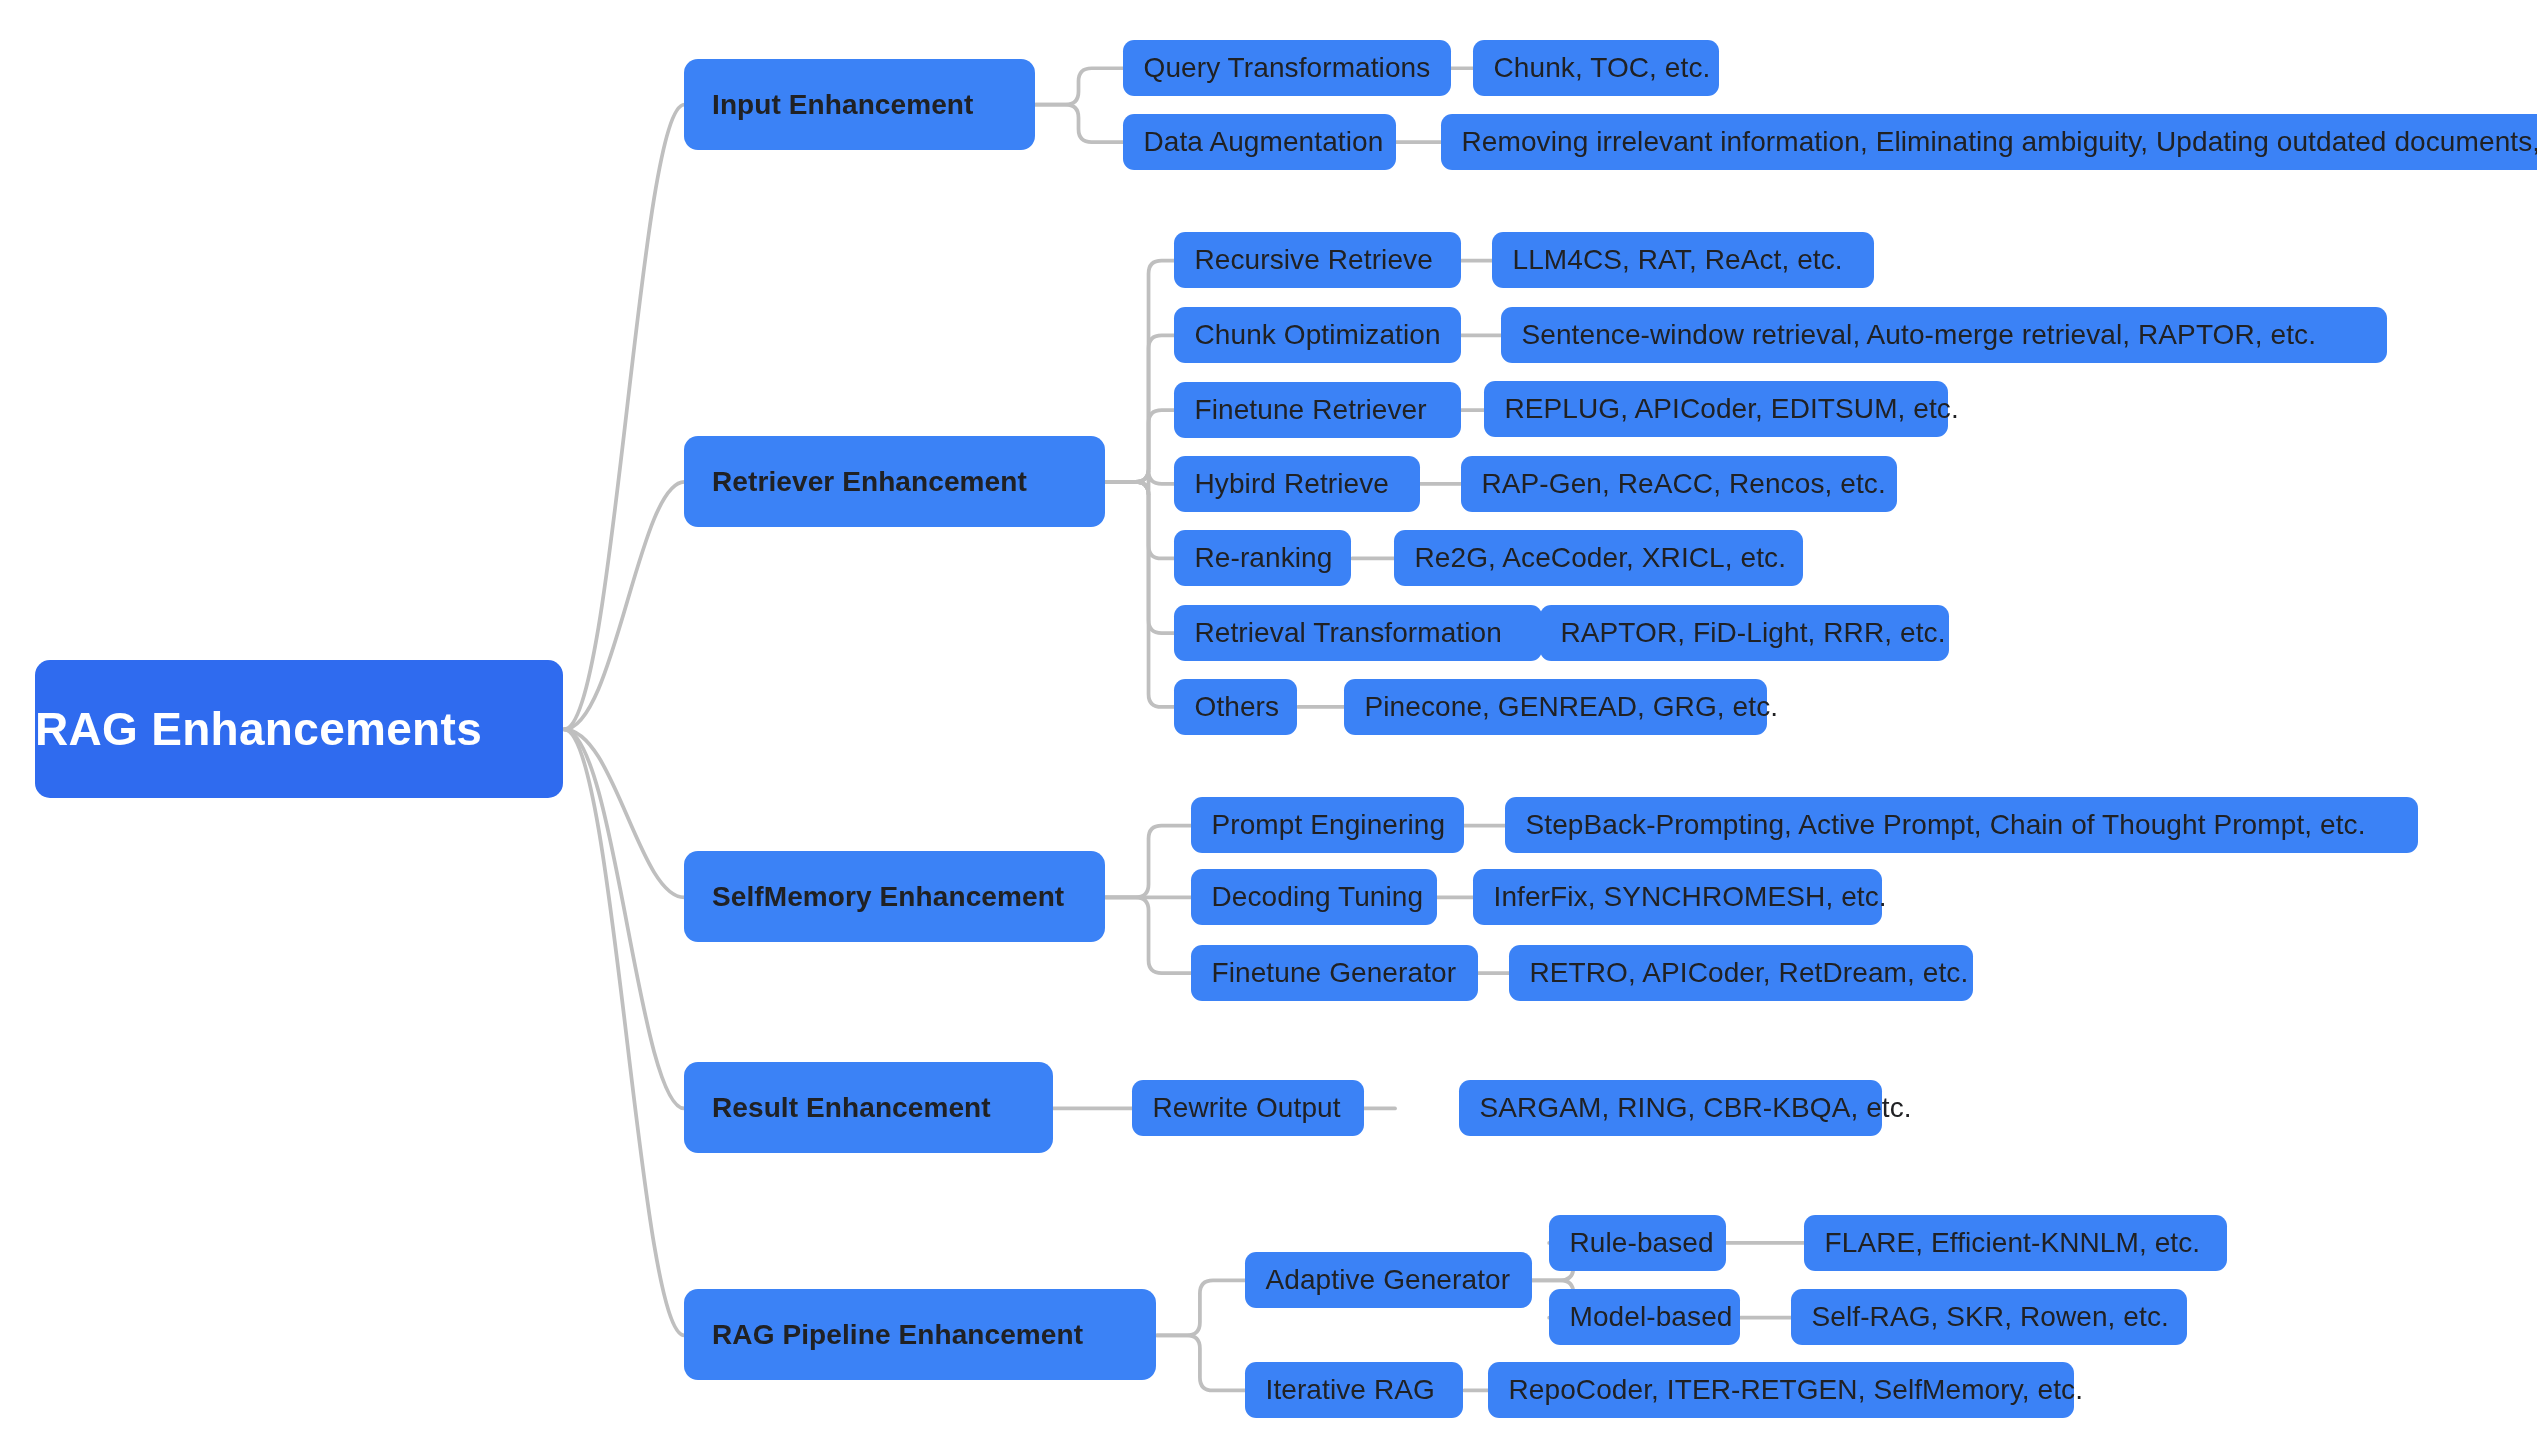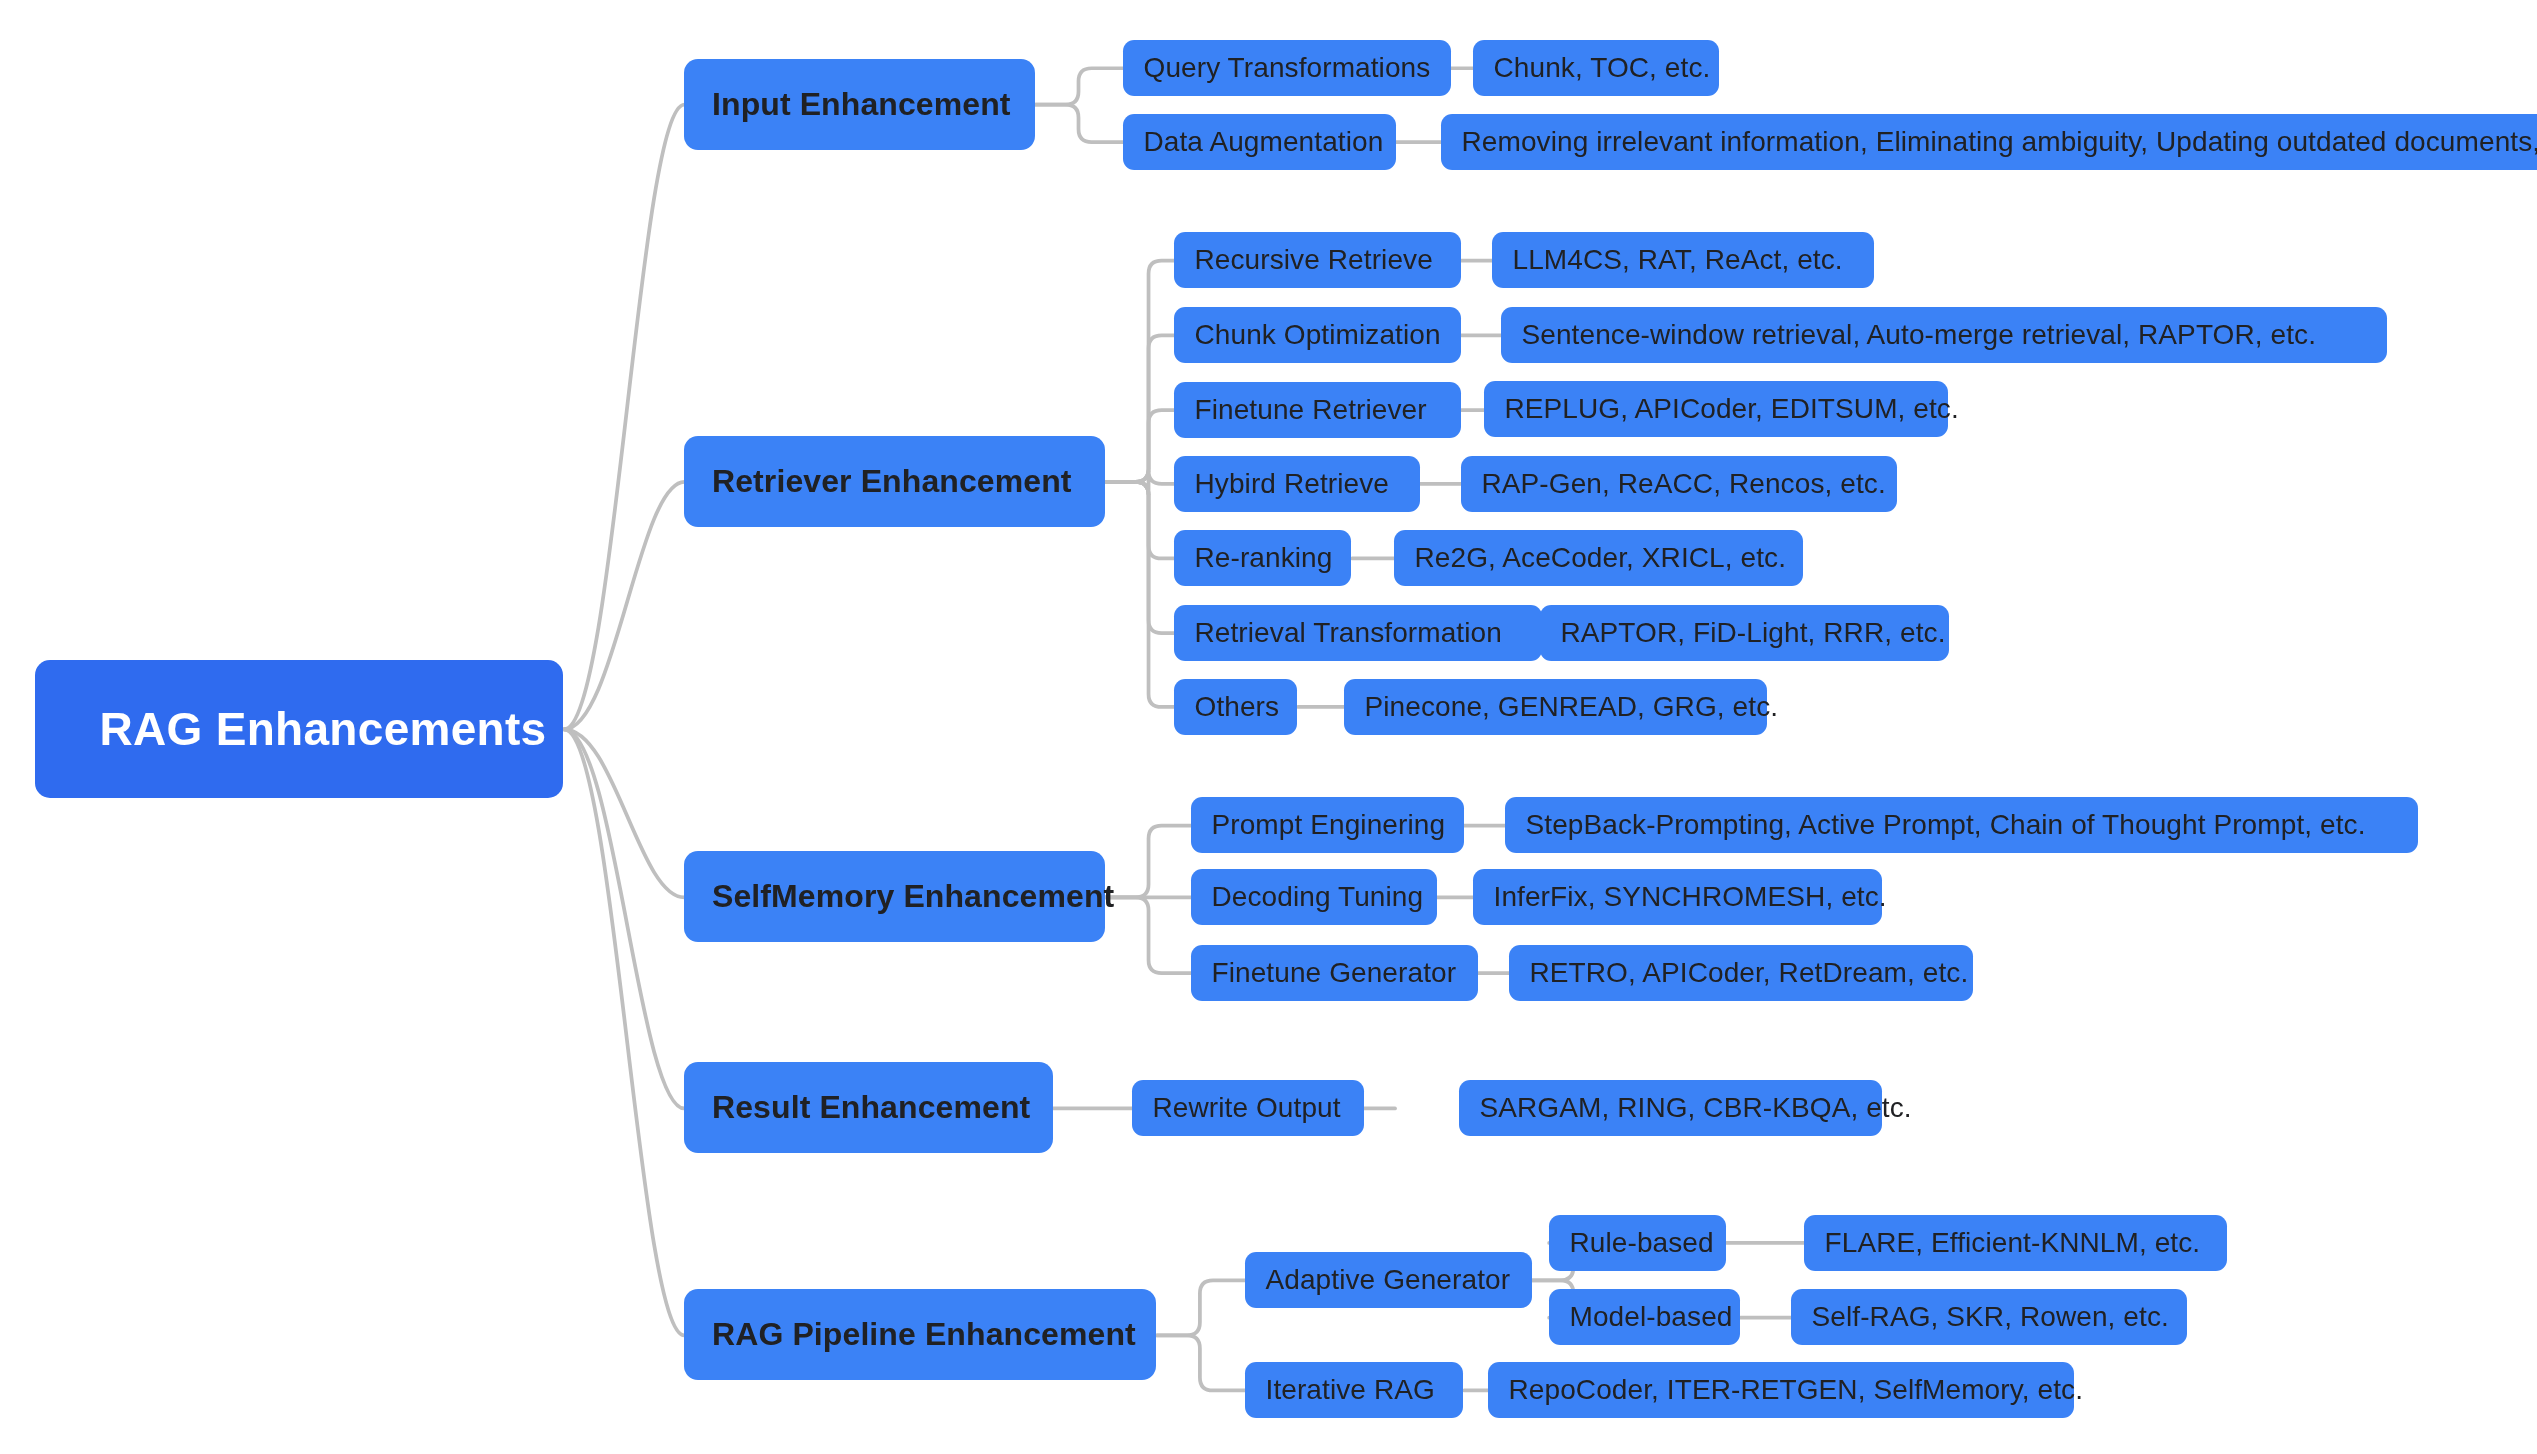--- a/index.html
+++ b/index.html
@@ -46,26 +46,24 @@
   .node.root {
     background: #2f6bef;
     color: #ffffff;
     border-radius: 15px;
     font-size: 46px;
     font-weight: bold;
     justify-content: center;
     letter-spacing: 0.3px;
   }
   .node.root .label {
-    text-align: center;
-    padding-left: 48px;
   }
   
   .node.lvl2 {
-    font-size: 32px;
+    font-size: 28px;
     font-weight: bold;
     padding: 0 28px;
     border-radius: 14px;
   }
   
   .node.lvl3 {
     font-size: 28px;
     font-weight: normal;
     padding: 0 20.5px;
     border-radius: 11.2px;

